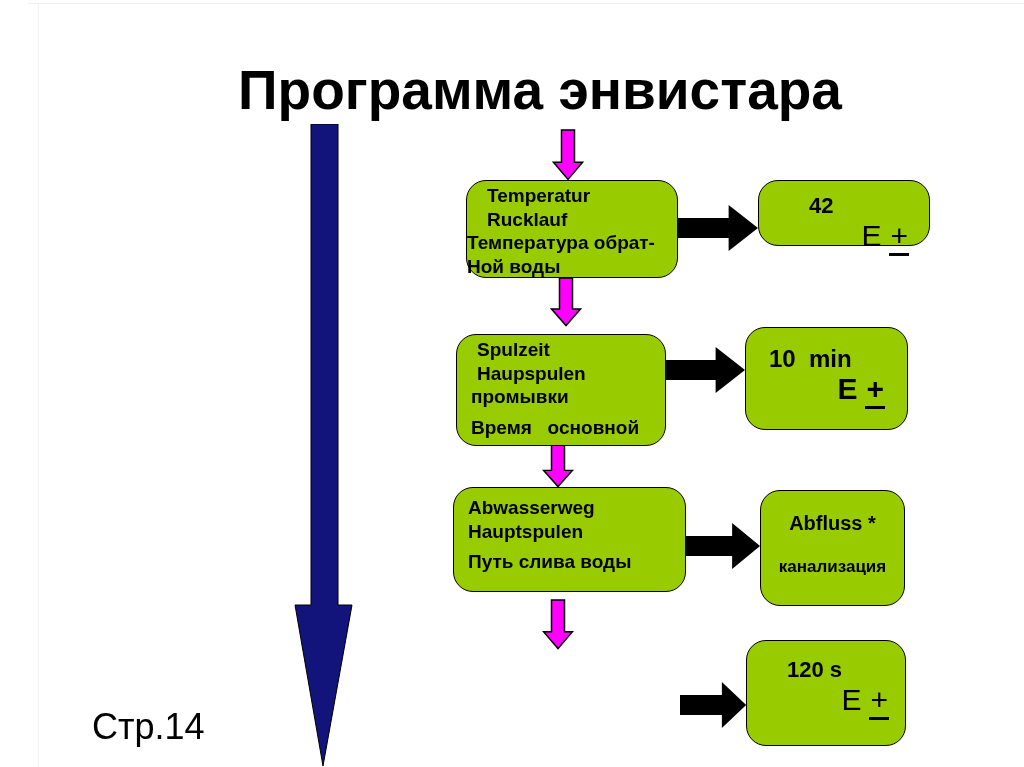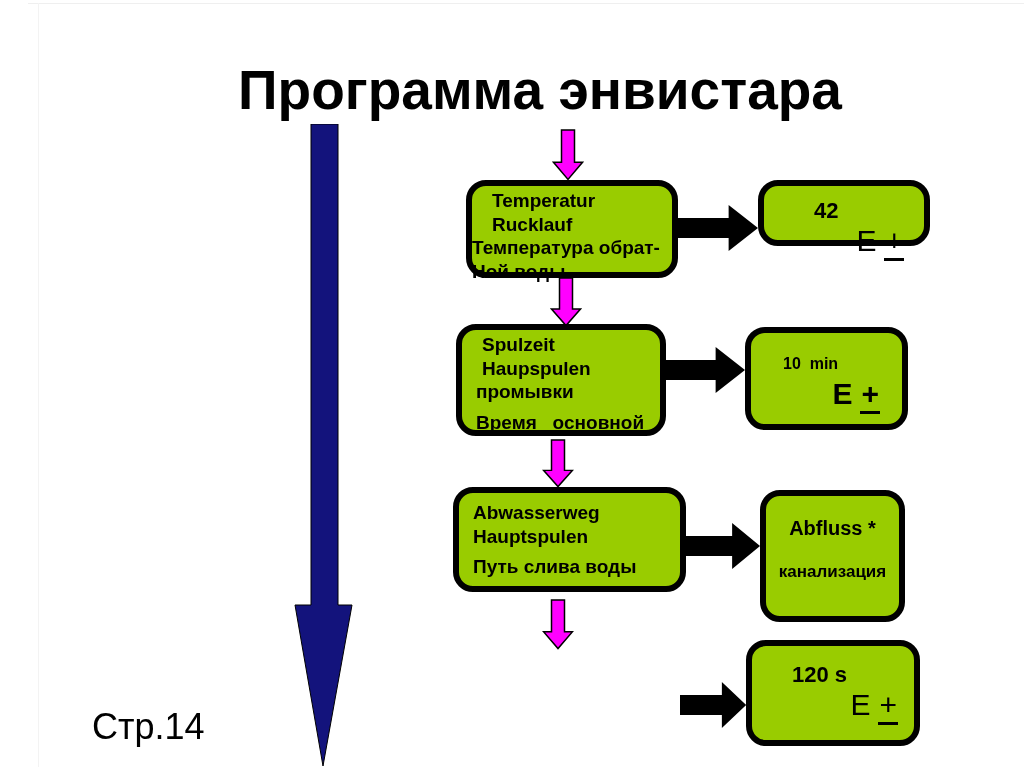--- a/index.html
+++ b/index.html
@@ -26,21 +26,21 @@
     position:absolute;left:64px;top:706px;
     font-size:36px;font-weight:normal;
   }
 
   svg{display:block;}
   .abs{position:absolute;}
 
   .gbox{
     position:absolute;
     background:#99CC00;
-    border:6px solid #000000;
+    border:1px solid #000000;
     border-radius:20px;
     box-sizing:border-box;
   }
   .box-line{
     display:block;
     font-size:19px;font-weight:bold;line-height:23.5px;
     white-space:pre-wrap;
     padding-left:14px;
   }
   .indent-lg{padding-left:20px;}
@@ -125,44 +125,44 @@
     <span class="box-line indent-sm">Температура обрат-</span>
     <span class="box-line indent-sm">Ной воды</span>
   </div>
   <div class="gbox" style="left:730px;top:180px;width:172px;height:66px;padding-top:12px;">
     <span class="rline1" style="padding-left:50px;">42</span>
     <span class="eplus" style="padding-right:20px;">
       <span>E</span><span class="plus">+</span>
     </span>
   </div>
 
-  <div class="gbox pad-top" style="left:428px;top:324px;width:210px;height:112px;">
+  <div class="gbox pad-top" style="left:428px;top:334px;width:210px;height:112px;">
     <span class="box-line indent-lg">Spulzeit</span>
     <span class="box-line indent-lg">Haupspulen</span>
     <span class="box-line">промывки</span>
     <span class="box-line gap-top">Время   основной</span>
   </div>
   <div class="gbox" style="left:717px;top:327px;width:163px;height:103px;padding-top:18px;">
-    <span class="rline1" style="padding-left:32px;font-size:16px;">10  min</span>
+    <span class="rline1" style="padding-left:23px;font-size:24px;">10  min</span>
     <span class="eplus bold" style="padding-right:22px;">
       <span>E</span><span class="plus">+</span>
     </span>
   </div>
 
   <div class="gbox pad-top" style="left:425px;top:487px;width:233px;height:105px;padding-top:8px;">
     <span class="box-line">Abwasserweg</span>
     <span class="box-line">Hauptspulen</span>
     <span class="box-line gap-top">Путь слива воды</span>
   </div>
-  <div class="gbox" style="left:732px;top:490px;width:145px;height:132px;padding-top:20px;">
+  <div class="gbox" style="left:732px;top:490px;width:145px;height:116px;padding-top:20px;">
     <span class="rline-ab1">Abfluss *</span>
     <span class="rline-ab2">канализация</span>
   </div>
 
-  <div class="gbox" style="left:718px;top:640px;width:174px;height:106px;padding-top:16px;">
+  <div class="gbox" style="left:718px;top:640px;width:160px;height:106px;padding-top:16px;">
     <span class="rline1" style="padding-left:40px;">120 s</span>
     <span class="eplus" style="padding-right:16px;">
       <span>E</span><span class="plus">+</span>
     </span>
   </div>
 
   <div class="page-label">Стр.14</div>
 
 </div>
 

